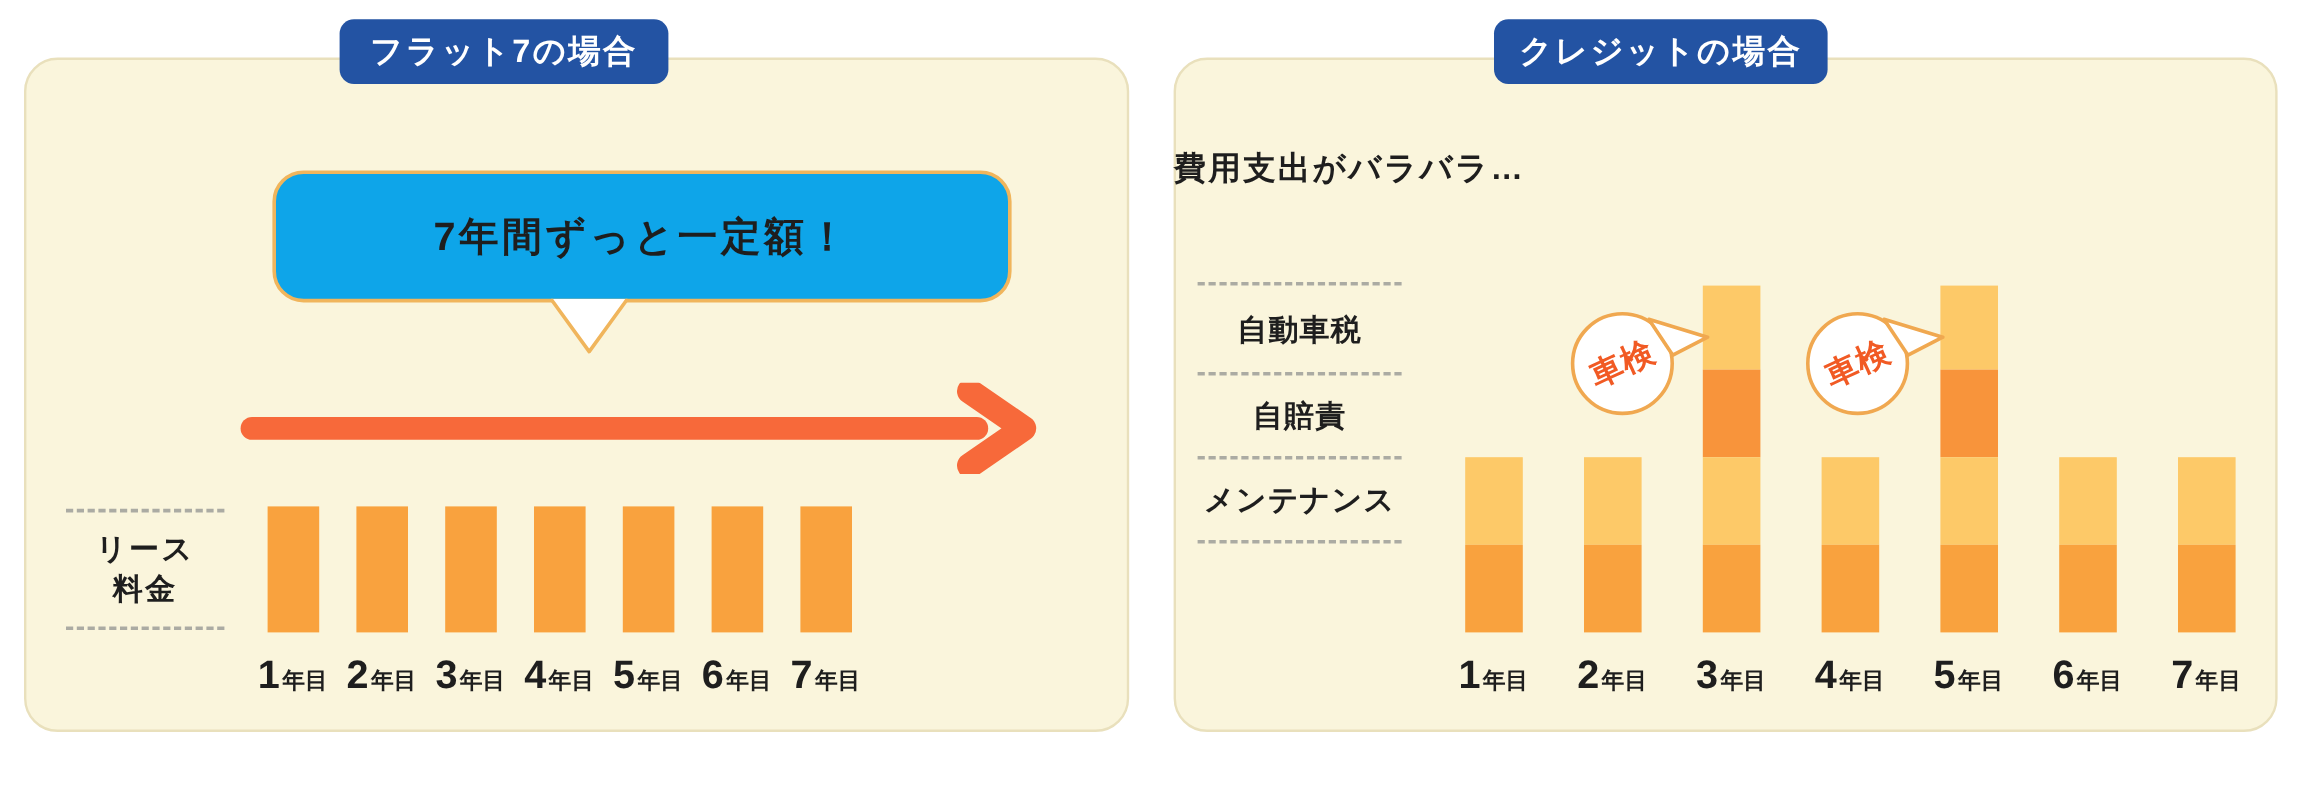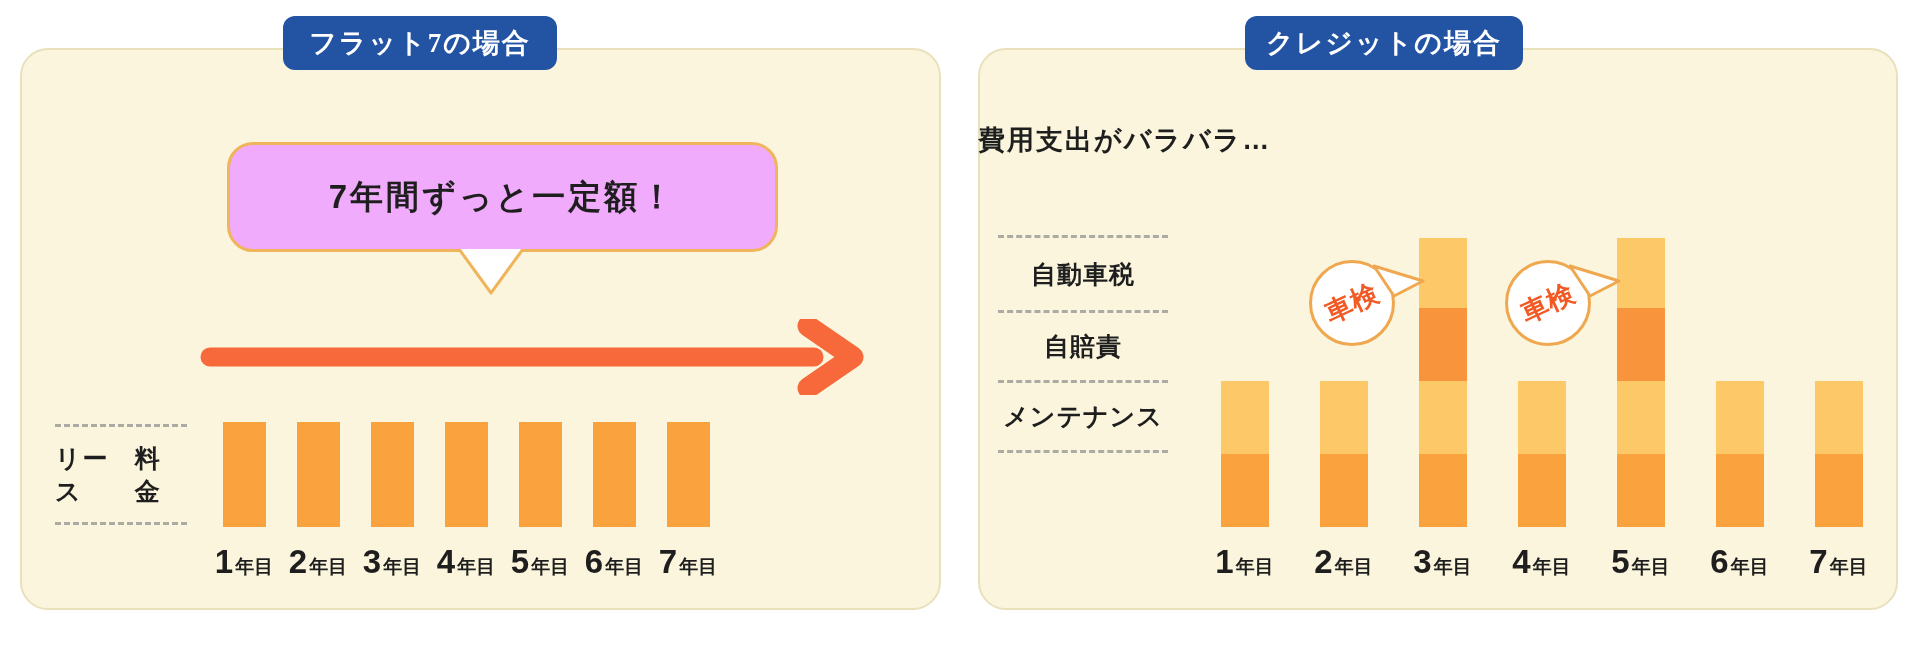--- a/index.html
+++ b/index.html
@@ -20,26 +20,26 @@
   body{background:#ffffff;font-family:"Liberation Sans","DejaVu Sans",sans-serif;color:var(--ink);}
   .canvas{position:relative;width:1920px;height:655px;background:#ffffff;overflow:hidden;}
 
   .panel{position:absolute;top:48px;height:562px;background:var(--panel-bg);
          border:2px solid var(--panel-border);border-radius:28px;}
   .panel-left{left:20px;width:921px;}
   .panel-right{left:978px;width:920px;}
 
   .badge{position:absolute;top:16px;height:54px;background:var(--badge-blue);
          border-radius:12px;display:flex;align-items:center;justify-content:center;
-         color:#ffffff;font-size:27px;font-weight:bold;letter-spacing:2px;z-index:5;font-family:Liberation Serif, serif;}
+         color:#ffffff;font-size:27px;font-weight:bold;letter-spacing:2px;z-index:5;}
   .badge-left{left:283px;width:274px;}
   .badge-right{left:1245px;width:278px;}
 
-  .speech-bubble{position:absolute;left:227px;top:142px;width:551px;height:110px;
-         background:#f0abfc;border:3px solid var(--bubble-border);border-radius:26px;
+  .speech-bubble{position:absolute;left:227px;top:142px;width:616px;height:110px;
+         background:#0ea5e9;border:3px solid var(--bubble-border);border-radius:26px;
          display:flex;align-items:center;justify-content:center;
          font-size:33px;font-weight:bold;letter-spacing:3px;z-index:2;}
   .bubble-tail{position:absolute;left:455px;top:249px;z-index:3;}
 
   .arrow-wrap{position:absolute;left:192px;top:319px;z-index:1;}
 
   .bars{position:absolute;display:flex;}
   .bars-left{left:207px;top:422px;}
   .bars-right{left:1195px;top:238px;}
   .col{display:flex;flex-direction:column;align-items:center;}
@@ -49,21 +49,21 @@
   .stack-left{height:105px;}
   .stack-right{height:289px;}
   .bar{width:43px;}
   .bar-r{width:48px;}
   .year-label{margin-top:16px;display:flex;align-items:baseline;font-weight:bold;white-space:nowrap;}
   .year-num{font-size:33px;}
   .year-suffix{font-size:19px;margin-left:2px;}
 
   .ylabel-box{position:absolute;left:55px;top:424px;width:132px;height:101px;
         border-top:3px dashed var(--dash-gray);border-bottom:3px dashed var(--dash-gray);
-        display:flex;flex-direction:row;align-items:center;justify-content:center;
+        display:flex;flex-direction:column;align-items:center;justify-content:center;
         font-size:25px;font-weight:bold;line-height:1.3;letter-spacing:2px;}
 
   .right-heading{position:absolute;left:978px;top:122px;width:1012px;
         font-size:27px;font-weight:bold;letter-spacing:2px;}
 
   .cost-rows{position:absolute;left:998px;top:235px;width:170px;}
   .cost-row{border-top:3px dashed var(--dash-gray);display:flex;align-items:center;
         justify-content:center;font-size:25px;font-weight:bold;letter-spacing:1px;}
   .cost-row:last-child{border-bottom:3px dashed var(--dash-gray);}
 

